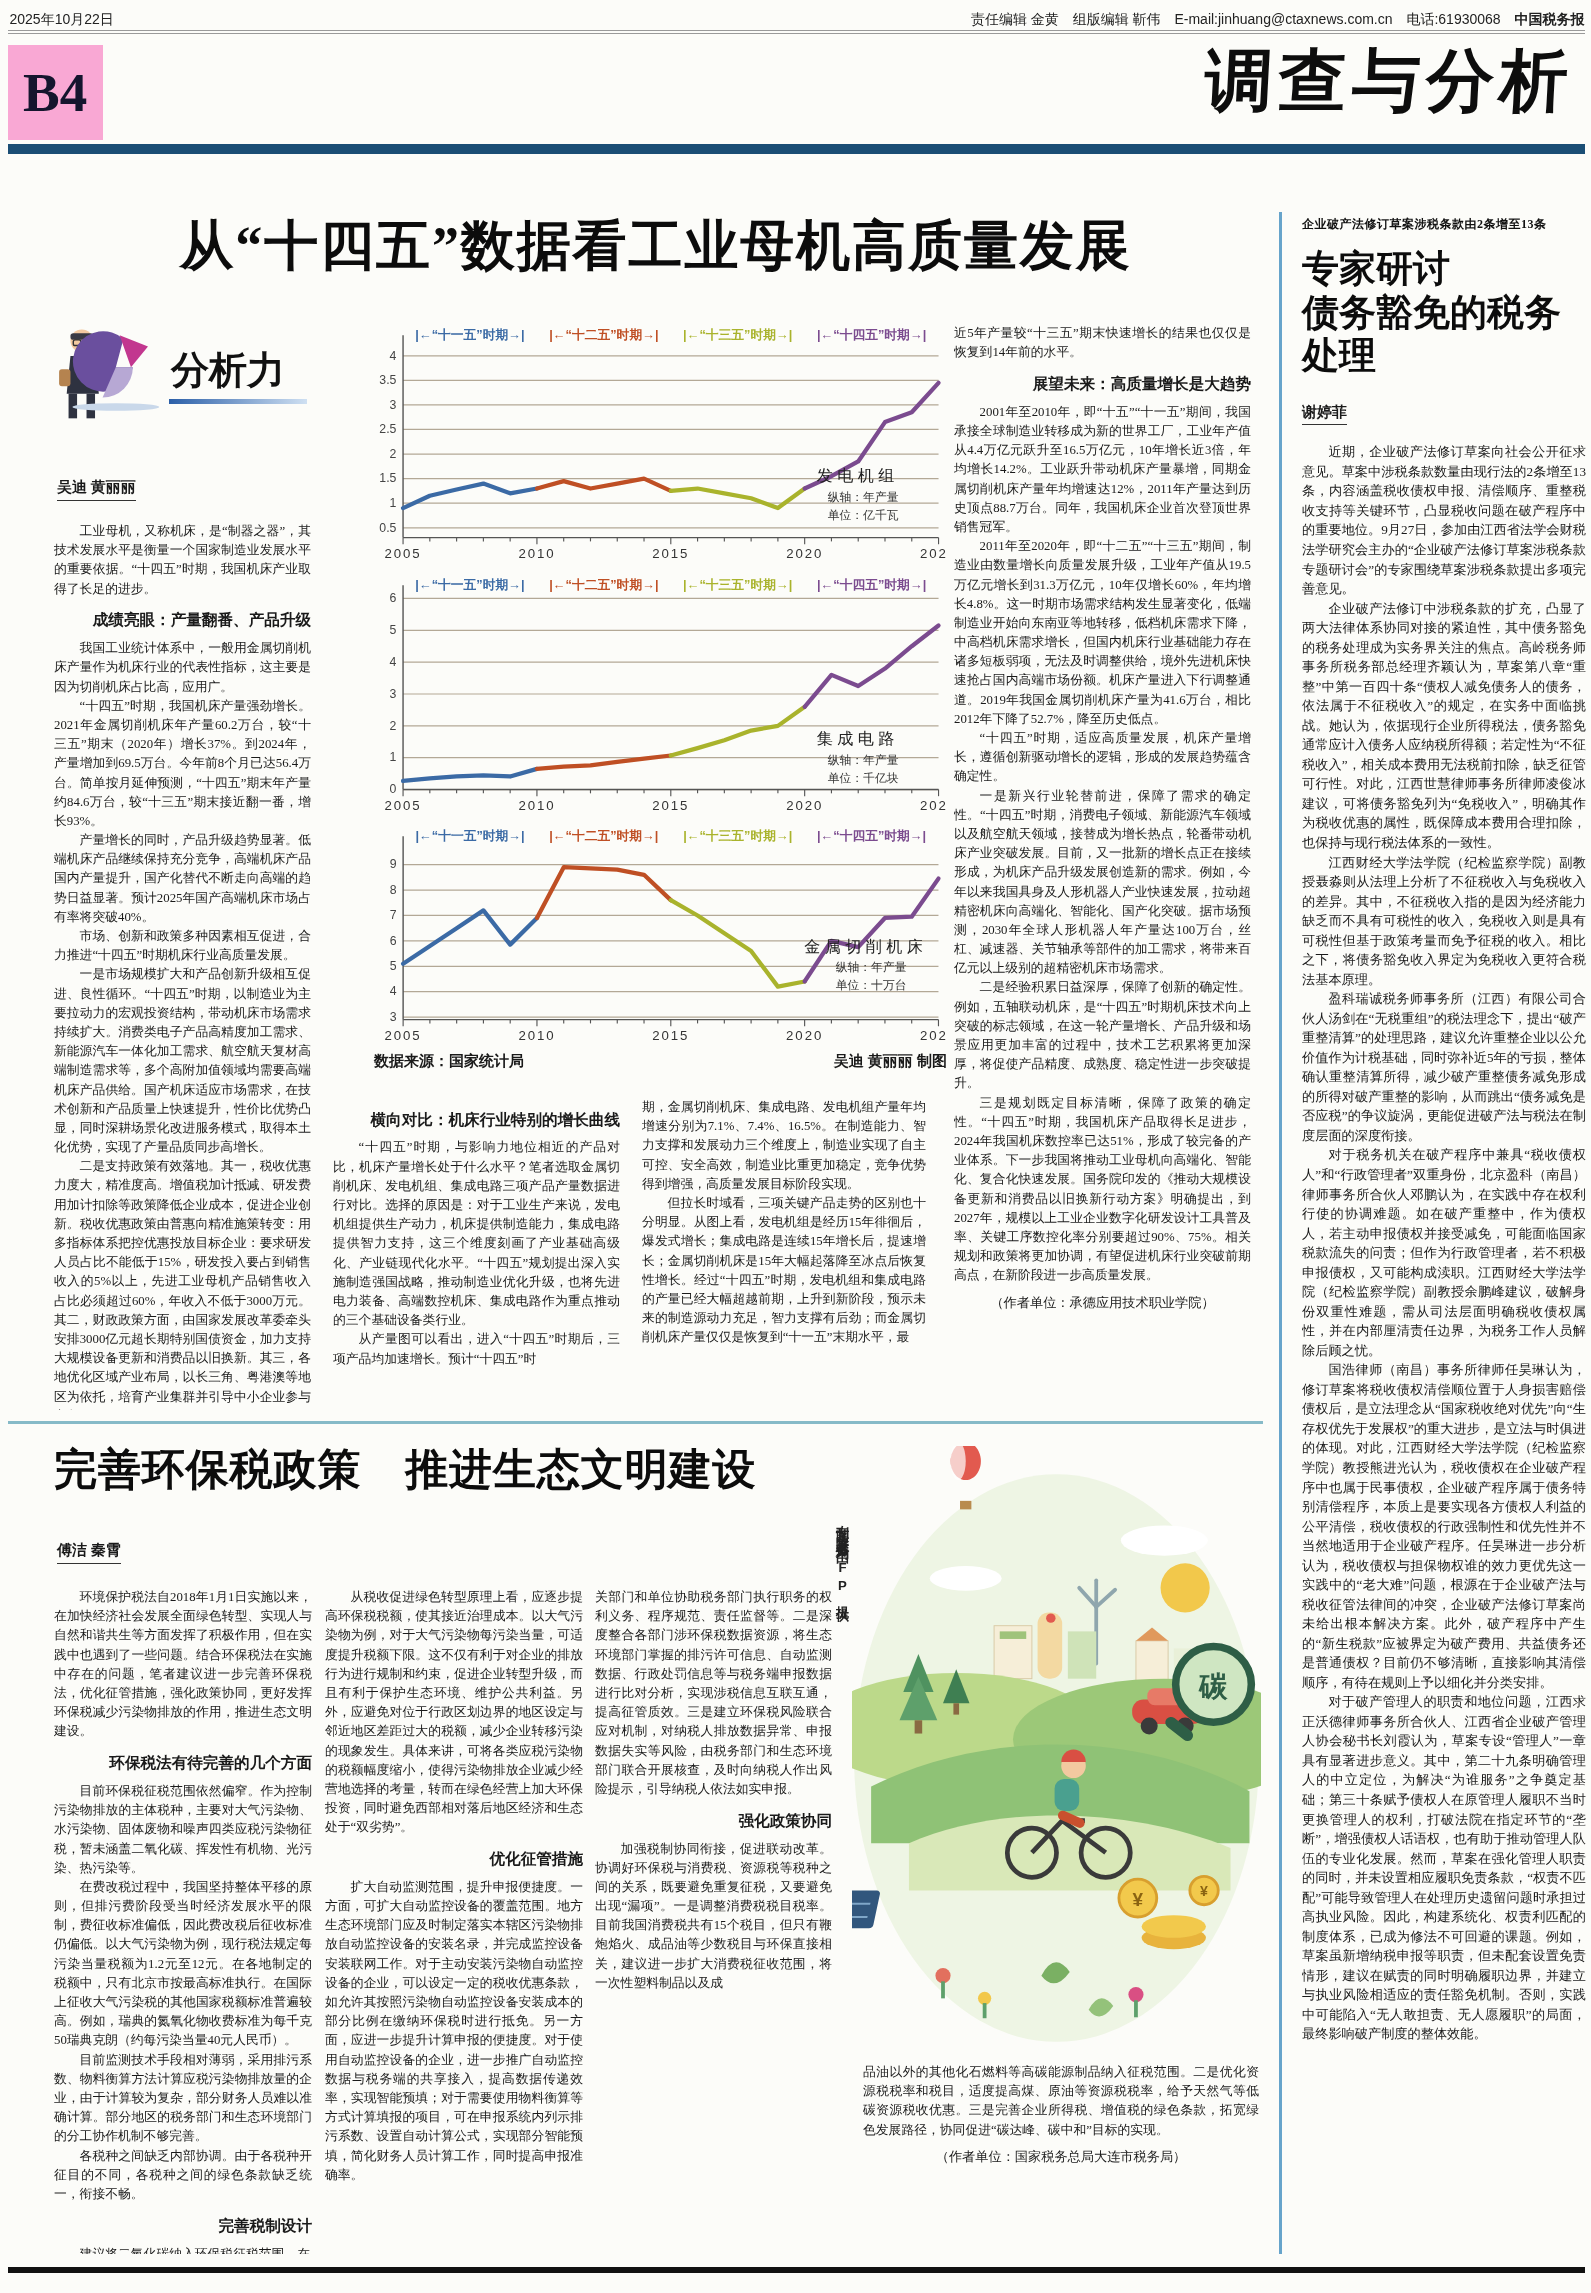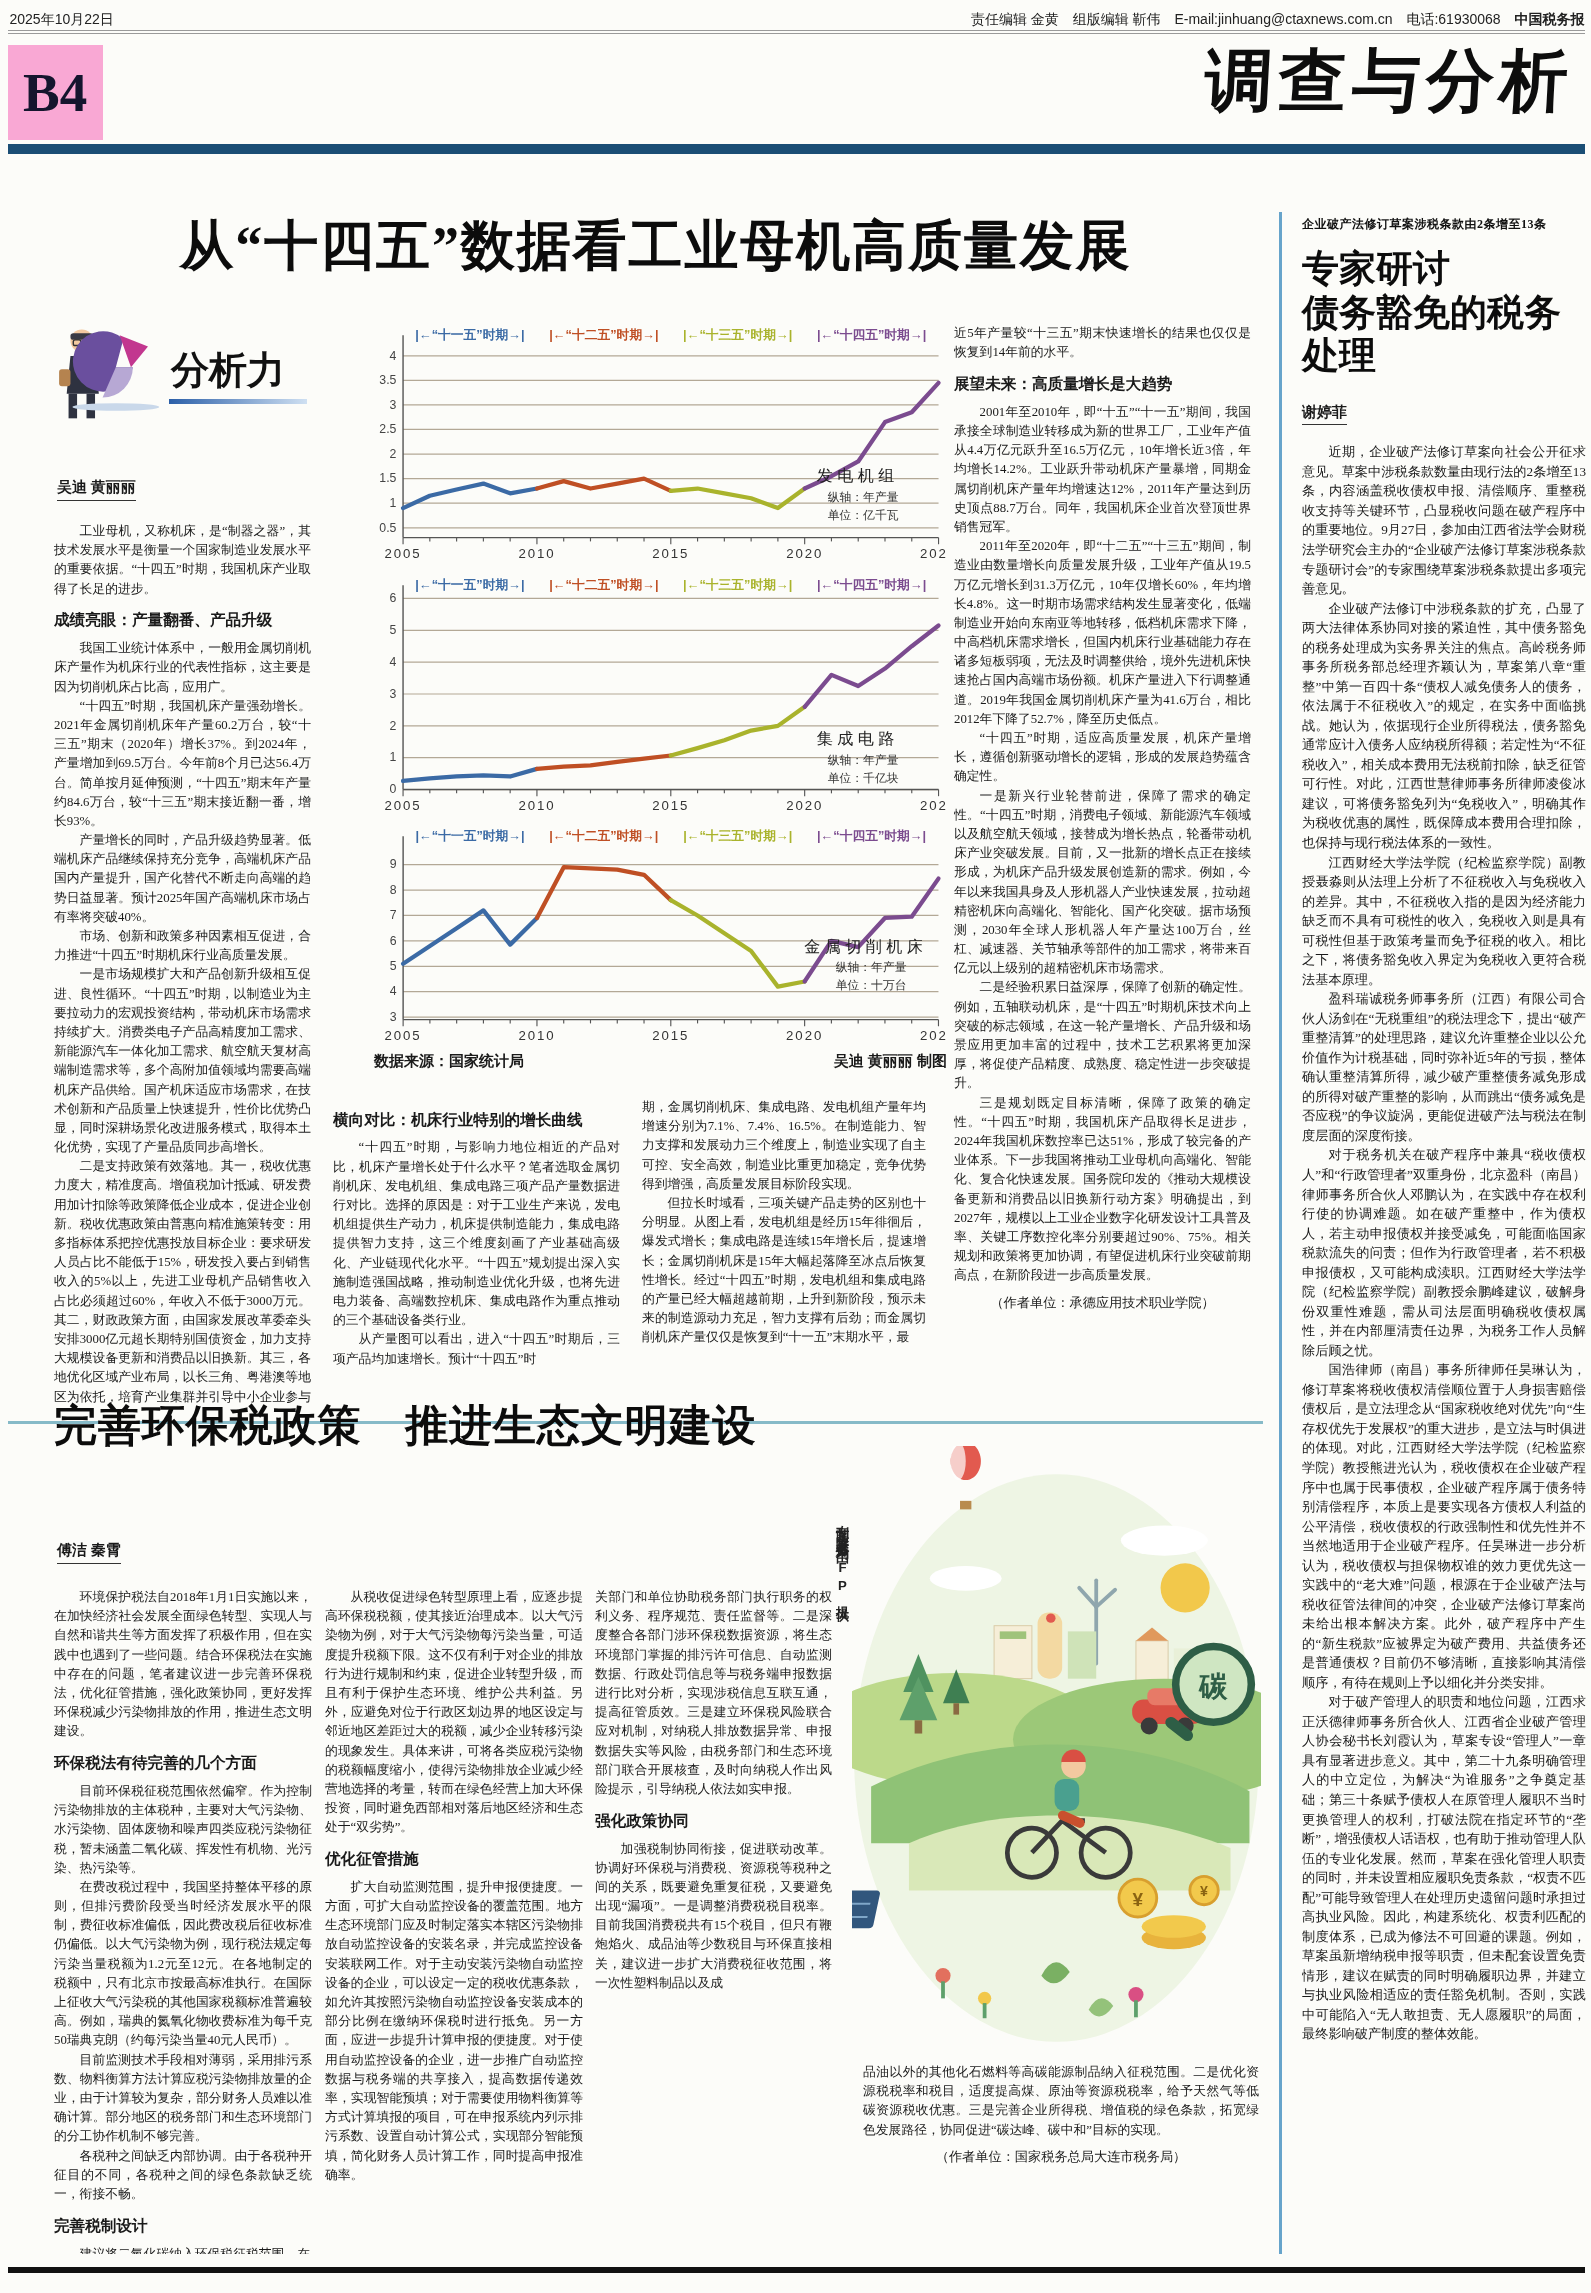--- a/index.html
+++ b/index.html
@@ -25,29 +25,29 @@
   .logo .txt{position:absolute;left:114px;top:24.6px;font-size:38px;font-weight:900;
              font-family:"Liberation Sans","DejaVu Sans",sans-serif;color:#111;}
   .logo .grad{position:absolute;left:112px;top:79px;width:138px;height:4.7px;
               background:linear-gradient(90deg,#2b5fa8,#cfe0f2);}
   .byline{font-weight:bold;font-size:15px;border-bottom:1.9px solid #333;display:inline-block;
           padding-bottom:2.8px;}
   .col{position:absolute;font-size:12.8px;line-height:1.5;text-align:justify;overflow:hidden;}
   .col p.para{margin:0;text-indent:2em;}
   .col p.cont{margin:0;text-indent:0;}
   .col .sec-head{font-family:"Liberation Sans","DejaVu Sans",sans-serif;font-weight:bold;
-                 font-size:15.6px;text-align:left;margin:9.5px 0 7.6px 0;}
+                 font-size:15.6px;text-align:right;margin:9.5px 0 7.6px 0;}
   .col p.credit{margin:7.6px 0 0 0;font-weight:normal;text-align:center;
                 font-family:"Liberation Sans","DejaVu Sans",sans-serif;font-size:13.2px;}
   .chartbox{position:absolute;left:369px;width:579px;}
   .chart-cap{left:374px;top:1052px;width:573px;display:flex;justify-content:space-between;
              font-weight:bold;font-size:15px;font-family:"Liberation Sans","DejaVu Sans",sans-serif;}
   
   .divider{left:7.6px;top:1421px;width:1255px;height:2.8px;background:#86bac8;}
-  .a2-headline{left:54px;top:1397px;width:852px;font-size:43px;font-weight:bold;letter-spacing:0.9px;color:#0c0c0c;}
+  .a2-headline{left:54px;top:1441px;width:852px;font-size:43px;font-weight:bold;letter-spacing:0.9px;color:#0c0c0c;}
   .vcaption{left:833px;top:1514px;height:530px;writing-mode:vertical-rl;text-orientation:upright;
             font-size:13.2px;font-weight:bold;letter-spacing:2.8px;color:#222;
             font-family:"Liberation Sans","DejaVu Sans",sans-serif;}
   
   .sb-rule{left:1279px;top:212px;width:2.8px;height:2042px;background:#67a4cb;}
   .sidebar{left:1302px;top:216px;width:284px;}
   .sb-kicker{font-size:12px;font-weight:bold;color:#111;letter-spacing:0.5px;}
   .sb-head{font-family:"Liberation Sans","DejaVu Sans",sans-serif;font-weight:900;font-size:37px;
            line-height:1.18;color:#0c0c0c;margin-top:14px;}
   .sb-byline{margin-top:24.6px;}

